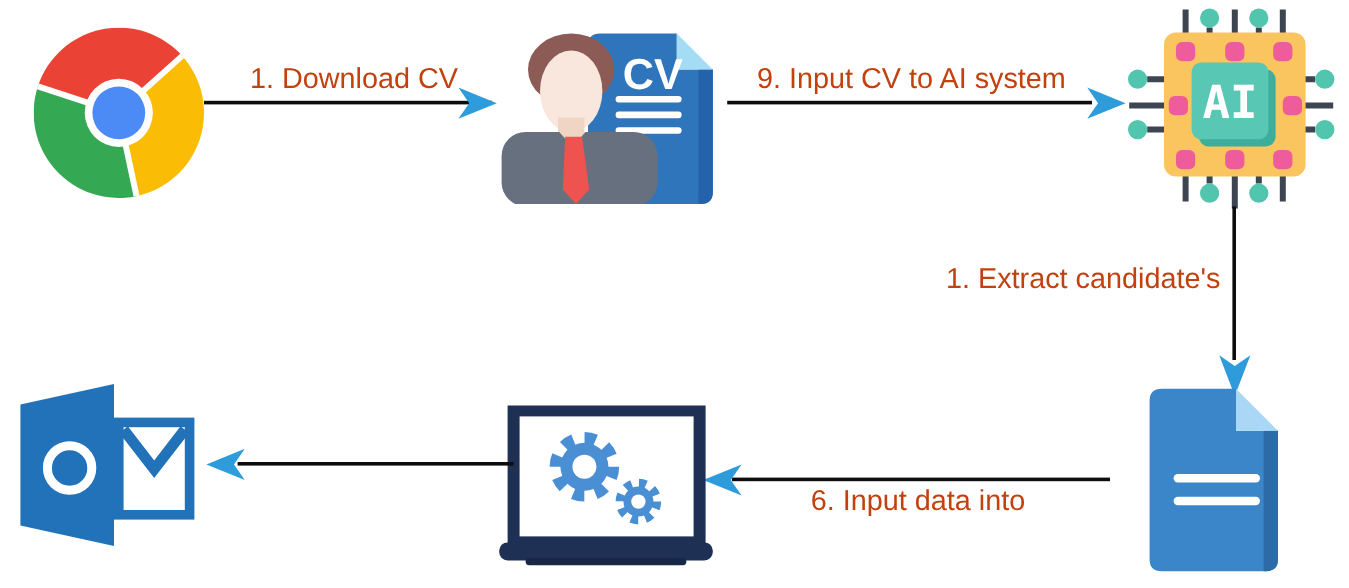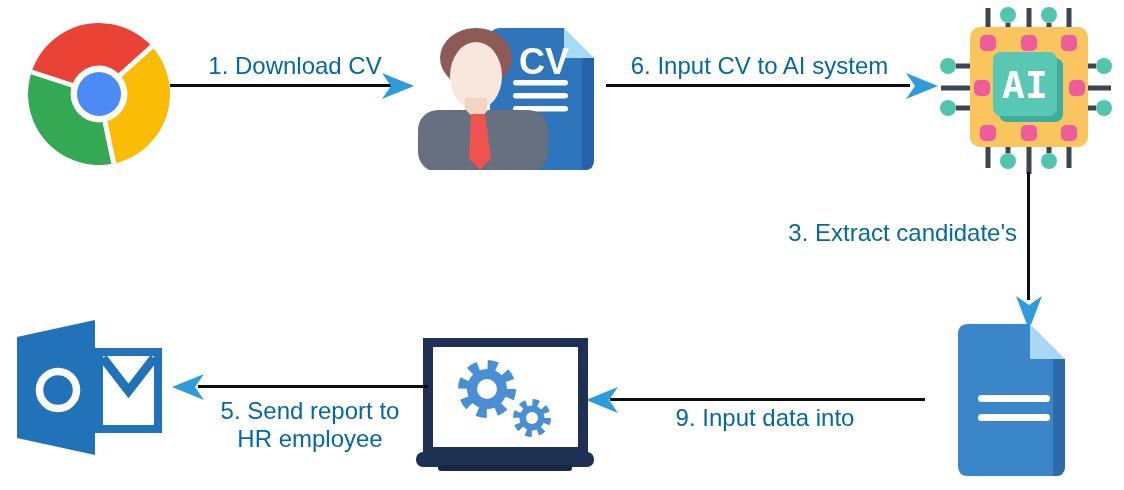--- a/index.html
+++ b/index.html
@@ -1,19 +1,19 @@
 <!DOCTYPE html>
 <html><head>
 <meta charset="utf-8">
 <style>
   html,body{margin:0;padding:0;background:#fff;}
   #stage{position:relative;width:1124px;height:490px;background:#ffffff;overflow:hidden;
          font-family:"Liberation Sans",sans-serif;}
   .icon{position:absolute;}
-  .label{position:absolute;font-size:24px;line-height:28px;color:#0369a1;
+  .label{position:absolute;font-size:24px;line-height:28px;color:#c2410c;
          font-family:"Liberation Sans",sans-serif;}
   .label div{white-space:nowrap;}
   .t-center{text-align:center;}
   .t-right{text-align:right;}
   .hline{position:absolute;height:3px;background:#0d0d0d;}
   .vline{position:absolute;width:3px;background:#0d0d0d;}
   .ah{position:absolute;}
 </style>
 </head>
 <body>
@@ -59,21 +59,21 @@
     <rect x="0" y="86" width="130" height="62" rx="20" fill="#66707F"></rect>
     <polygon points="48,86 70,86 59,98" fill="#F0D4C4"></polygon>
     <polygon points="53,90 67,90 73,134 62,146 51,134" fill="#EF5350"></polygon>
   </svg>
 
   <div class="hline" style="left:606px;top:84px;width:304px"></div>
   <svg class="ah" style="left:906px;top:72px" width="34" height="28" viewBox="0 0 34 28">
     <polygon points="0,1 9,14 0,27 32,14" fill="#2E9CDB"></polygon>
   </svg>
   <div class="label t-center" style="left:612px;top:52px;width:295px">
-    <div>6. Input CV to AI system</div>
+    <div>9. Input CV to AI system</div>
   </div>
 
   <svg class="icon" style="left:933px;top:2px" width="186" height="172" viewBox="0 0 186 172">
     <g stroke="#3D4452" stroke-width="5">
       <line x1="55" y1="6" x2="55" y2="34"></line>
         <line x1="96" y1="6" x2="96" y2="34"></line>
         <line x1="136" y1="6" x2="136" y2="34"></line>
       <line x1="75" y1="21" x2="75" y2="30"></line>
         <line x1="116" y1="21" x2="116" y2="30"></line>
       <line x1="55" y1="138" x2="55" y2="166"></line>
@@ -112,39 +112,39 @@
     <rect x="66" y="56" width="64" height="64" rx="8" fill="#3DAE9B"></rect>
     <rect x="60" y="50" width="64" height="64" rx="8" fill="#58C8B5"></rect>
     <text x="92" y="96" font-family="DejaVu Sans Mono, monospace" font-size="38" font-weight="bold" fill="#ffffff" text-anchor="middle">AI</text>
   </svg>
 
   <div class="vline" style="left:1027px;top:172px;height:128px"></div>
   <svg class="ah" style="left:1015px;top:296px" width="28" height="34" viewBox="0 0 28 34">
     <polygon points="1,0 14,9 27,0 14,34" fill="#2E9CDB"></polygon>
   </svg>
   <div class="label t-right" style="left:745px;top:219px;width:272px">
-    <div>3. Extract candidate's</div>
+    <div>1. Extract candidate's</div>
   </div>
 
   <svg class="icon" style="left:955px;top:322px" width="122" height="158" viewBox="0 0 122 158">
     <path d="M13,2 H75 V37 H110 V144 Q110,154 100,154 H13 Q3,154 3,144 V12 Q3,2 13,2 Z" fill="#3B86C9"></path>
     <path d="M98,37 H110 V144 Q110,154 100,154 H98 Z" fill="#2D6BA8"></path>
     <polygon points="75,2 110,37 75,37" fill="#A9D7F5"></polygon>
     <g fill="#ffffff">
       <rect x="23" y="73" width="72" height="7" rx="3.5"></rect>
       <rect x="23" y="92" width="72" height="7" rx="3.5"></rect>
     </g>
   </svg>
 
   <div class="hline" style="left:610px;top:398px;width:315px"></div>
   <svg class="ah" style="left:584px;top:386px" width="34" height="28" viewBox="0 0 34 28">
     <polygon points="34,1 25,14 34,27 2,14" fill="#2E9CDB"></polygon>
   </svg>
   <div class="label t-center" style="left:635px;top:404px;width:260px">
-    <div>9. Input data into</div>
+    <div>6. Input data into</div>
   </div>
 
   <svg class="icon" style="left:412px;top:338px" width="186" height="136" viewBox="0 0 186 136">
     <rect x="16" y="4" width="155" height="110" fill="#ffffff" stroke="#1F3055" stroke-width="10"></rect>
     <rect x="4" y="114" width="178" height="15" rx="7" fill="#1F3055"></rect>
     <rect x="26" y="127" width="134" height="6" rx="3" fill="#172746"></rect>
     <g>
       <circle cx="75" cy="51" r="24" fill="none" stroke="#4A8FD3" stroke-width="10" stroke-dasharray="9.42 9.42"></circle>
       <circle cx="75" cy="51" r="20" fill="#4A8FD3"></circle>
       <circle cx="75" cy="51" r="10" fill="#ffffff"></circle>
@@ -153,24 +153,20 @@
       <circle cx="120" cy="80" r="15" fill="none" stroke="#4A8FD3" stroke-width="8" stroke-dasharray="5.89 5.89"></circle>
       <circle cx="120" cy="80" r="12.5" fill="#4A8FD3"></circle>
       <circle cx="120" cy="80" r="6" fill="#ffffff"></circle>
     </g>
   </svg>
 
   <div class="hline" style="left:198px;top:385px;width:230px"></div>
   <svg class="ah" style="left:170px;top:373px" width="34" height="28" viewBox="0 0 34 28">
     <polygon points="34,1 25,14 34,27 2,14" fill="#2E9CDB"></polygon>
   </svg>
-  <div class="label t-center" style="left:205px;top:397px;width:210px">
-    <div>5. Send report to</div>
-    <div>HR employee</div>
-  </div>
 
   <svg class="icon" style="left:10px;top:315px" width="158" height="150" viewBox="0 0 158 150">
     <g>
       <rect x="85" y="33" width="67" height="85" fill="#2272B9"></rect>
       <rect x="93" y="41" width="51" height="69" fill="#ffffff"></rect>
       <polyline points="93,43 118.5,76 144,43" fill="none" stroke="#2272B9" stroke-width="9"></polyline>
     </g>
     <polygon points="7,22 85,5 85,140 7,123" fill="#2272B9"></polygon>
     <circle cx="48" cy="75" r="18.5" fill="none" stroke="#ffffff" stroke-width="7.5"></circle>
   </svg>

